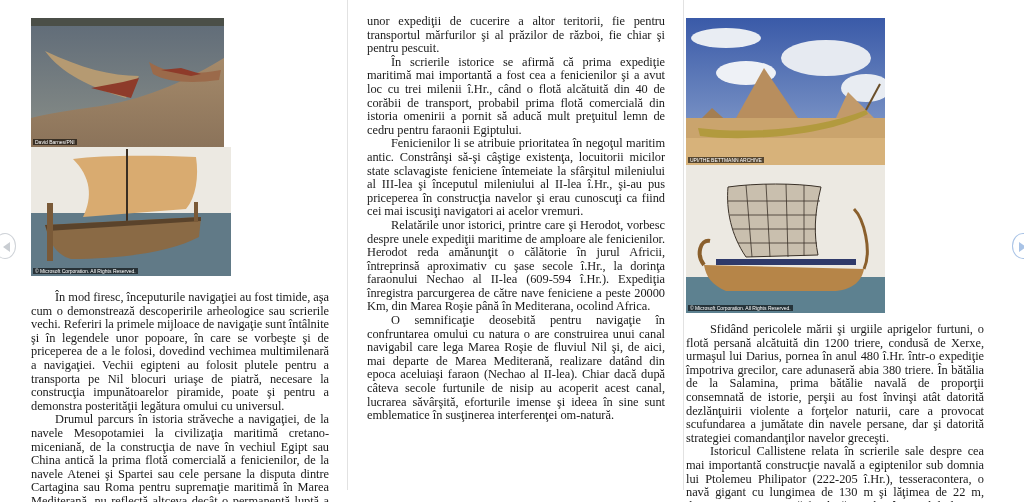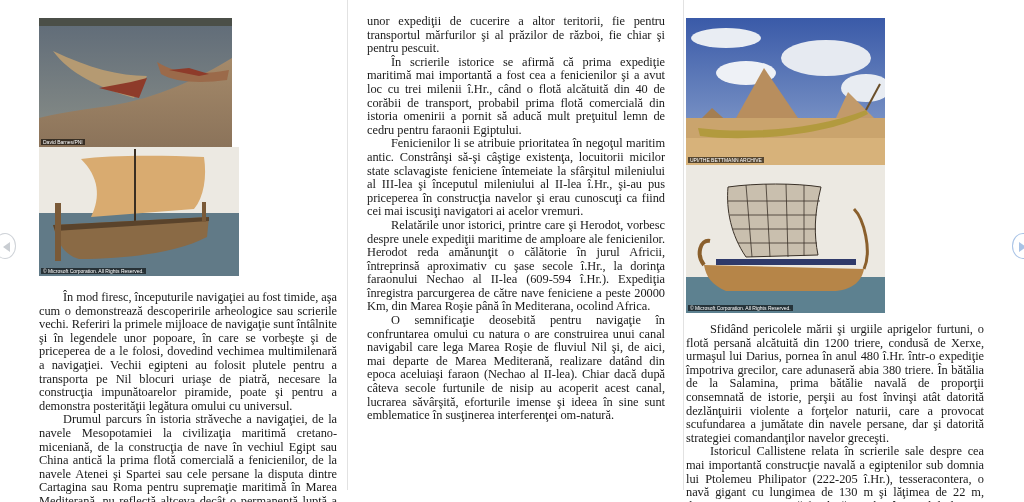--- a/index.html
+++ b/index.html
@@ -33,21 +33,21 @@
   .nav.left { left: -6px; }
   .nav.right { left: 1012px; border-color: #a9c3e6; }
   .nav .tri { position: absolute; top: 8px; width: 0; height: 0;
     border-top: 5px solid transparent; border-bottom: 5px solid transparent; }
   .nav.left .tri { left: 8px; border-right: 7px solid #c9cdd2; }
   .nav.right .tri { left: 6px; border-left: 7px solid #a9c3e6; }
 </style>
 </head>
 <body>
 
-<div class="page" style="left:8px;width:347px;padding-left:18px;">
+<div class="page" style="left:0;width:347px;padding-left:18px;">
   <div class="img" style="left:31px;top:18px;width:193px;height:129px;">
     <svg width="193" height="129" viewBox="0 0 193 129">
       <defs>
         <linearGradient id="water1" x1="0" y1="0" x2="0" y2="1">
           <stop offset="0" stop-color="#5f6b78"></stop>
             <stop offset="1" stop-color="#8a8f88"></stop>
         </linearGradient>
         <linearGradient id="sand1" x1="0" y1="0" x2="0" y2="1">
           <stop offset="0" stop-color="#a58a6a"></stop>
             <stop offset="1" stop-color="#8b735a"></stop>

